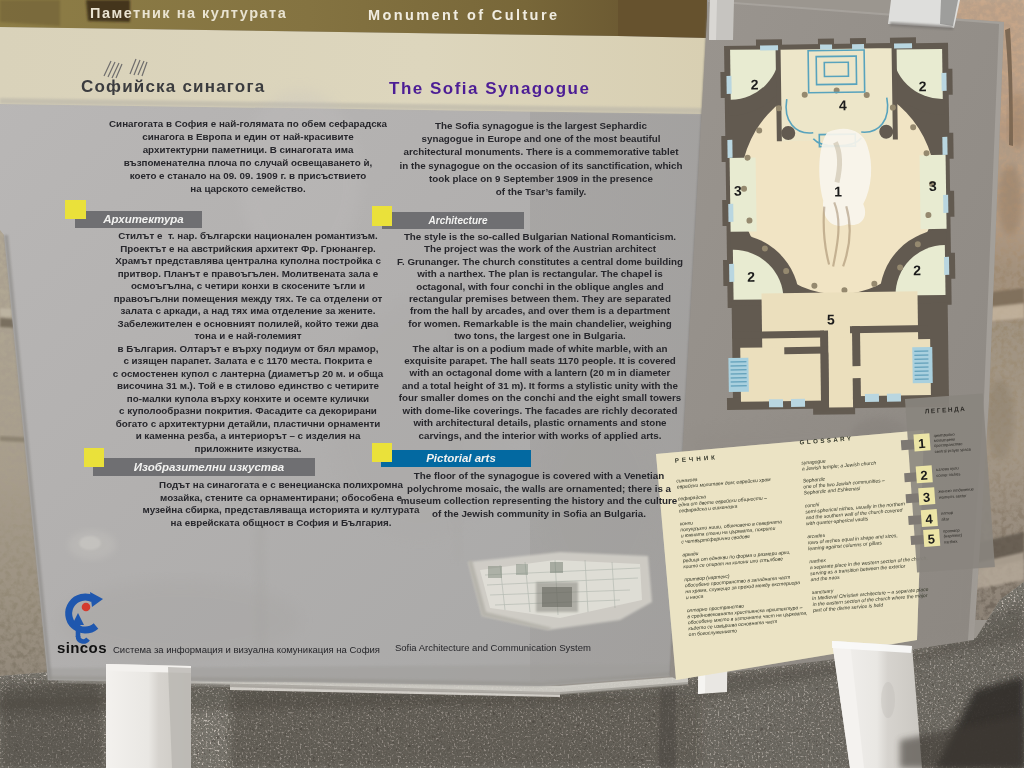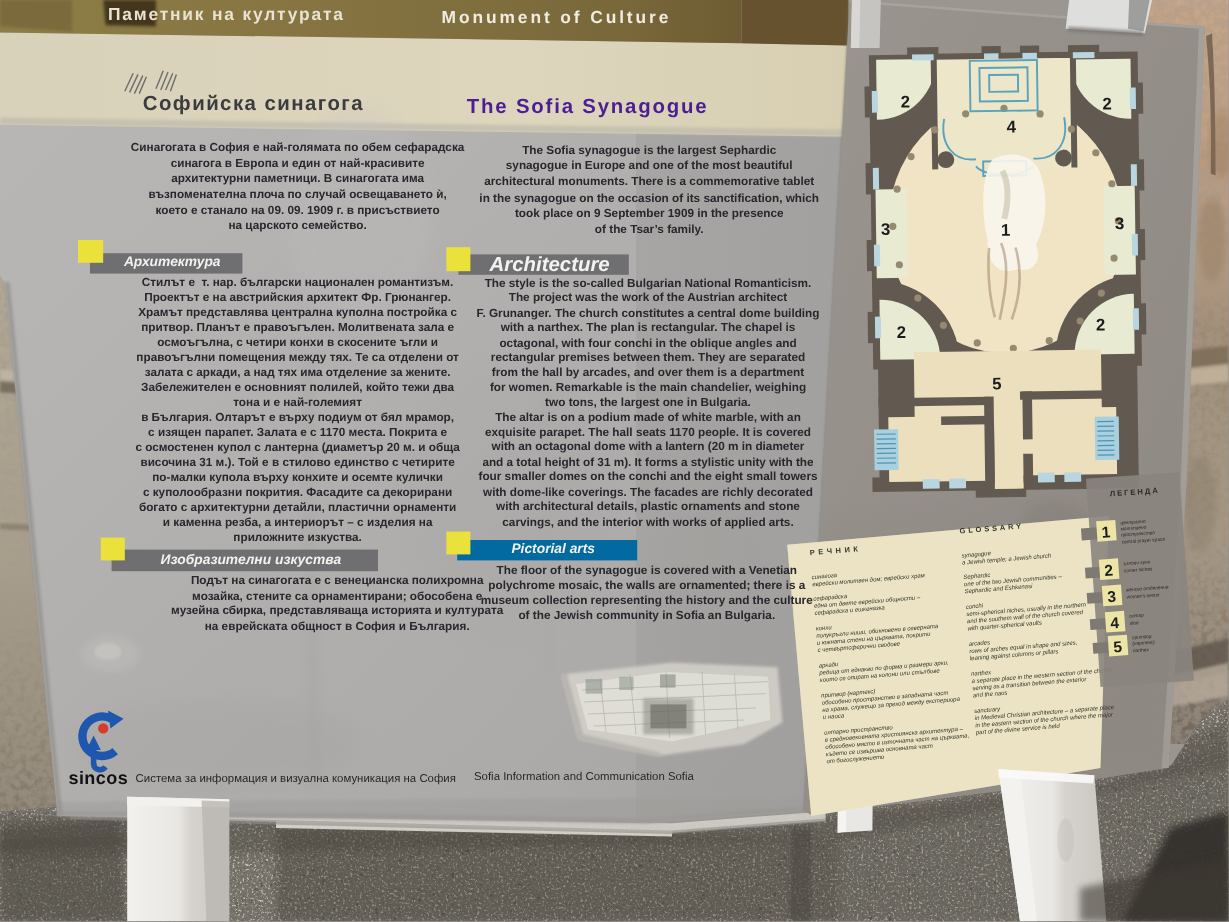--- a/index.html
+++ b/index.html
@@ -409,49 +409,49 @@
 <ellipse cx="888" cy="700" rx="7" ry="18" fill="#bdbab5" opacity="0.35"></ellipse>
 <path d="M891,0 L960,0 L954,28 L888,24 Z" fill="#dededc"></path>
 <path d="M941,0 L958,0 L953,26 L940,24 Z" fill="#9e9e9c"></path>
 <path d="M890,22 L953,26 L953,30 L890,26 Z" fill="#76726e" opacity="0.7" filter="url(#blur1)"></path>
 <path d="M975,690 L1024,676 L1024,768 L935,768 Z" fill="#322e2a" opacity="0.92" filter="url(#blur2)"></path>
 <path d="M900,740 L1024,715 L1024,768 L900,768 Z" fill="#403b36" opacity="0.6" filter="url(#blur2)"></path>
 </svg>
 
 <div class="t" style="left:90px;top:5px;font-size:14.5px;font-weight:bold;letter-spacing:1.5px;color:#e9e3d1;white-space:nowrap;">Паметник на културата</div>
 <div class="t" style="left:368px;top:7px;font-size:14.5px;font-weight:bold;letter-spacing:2.4px;color:#f0ece0;white-space:nowrap;">Monument of Culture</div>
-<div class="t" style="left:81px;top:77px;font-size:17px;font-weight:bold;letter-spacing:1.2px;color:#3b3c3f;white-space:nowrap;margin-left:38px;">Софийска синагога</div>
+<div class="t" style="left:81px;top:77px;font-size:17px;font-weight:bold;letter-spacing:1.2px;color:#3b3c3f;white-space:nowrap;">Софийска синагога</div>
 <div class="t" style="left:389px;top:79px;font-size:17px;font-weight:bold;letter-spacing:1.5px;color:#4c1d95;white-space:nowrap;">The Sofia Synagogue</div>
 
 <div class="t" style="left:78px;top:117px;width:340px;font-size:9.8px;line-height:13px;font-weight:bold;white-space:nowrap;">Синагогата в София е най-голямата по обем сефарадска<br>синагога в Европа и един от най-красивите<br>архитектурни паметници. В синагогата има<br>възпоменателна плоча по случай освещаването ѝ,<br>което е станало на 09. 09. 1909 г. в присъствието<br>на царското семейство.</div>
 
 <div class="t" style="left:75px;top:211px;width:117px;height:17px;background:#6f6f72;color:#f2f2f0;font-size:11.5px;font-style:italic;font-weight:bold;padding-left:10px;line-height:17px;">Архитектура</div>
 <div class="t" style="left:65px;top:200px;width:21px;height:19px;background:#eae13a;"></div>
 <div class="t" style="left:78px;top:230px;width:340px;font-size:9.8px;line-height:12.5px;font-weight:bold;white-space:nowrap;">Стилът е&nbsp; т. нар. български национален романтизъм.<br>Проектът е на австрийския архитект Фр. Грюнангер.<br>Храмът представлява централна куполна постройка с<br>притвор. Планът е правоъгълен. Молитвената зала е<br>осмоъгълна, с четири конхи в скосените ъгли и<br>правоъгълни помещения между тях. Те са отделени от<br>залата с аркади, а над тях има отделение за жените.<br>Забележителен е основният полилей, който тежи два<br>тона и е най-големият<br>в България. Олтарът е върху подиум от бял мрамор,<br>с изящен парапет. Залата е с 1170 места. Покрита е<br>с осмостенен купол с лантерна (диаметър 20 м. и обща<br>височина 31 м.). Той е в стилово единство с четирите<br>по-малки купола върху конхите и осемте кулички<br>с куполообразни покрития. Фасадите са декорирани<br>богато с архитектурни детайли, пластични орнаменти<br>и каменна резба, а интериорът – с изделия на<br>приложните изкуства.</div>
 
 <div class="t" style="left:93px;top:458px;width:212px;height:18px;background:#6f6f72;color:#f2f2f0;font-size:11.5px;font-style:italic;font-weight:bold;padding-left:10px;line-height:18px;">Изобразителни изкуства</div>
 <div class="t" style="left:84px;top:448px;width:20px;height:19px;background:#eae13a;"></div>
 <div class="t" style="left:92px;top:479px;width:330px;font-size:9.8px;line-height:12.7px;font-weight:bold;white-space:nowrap;margin-left:24px;">Подът на синагогата е с венецианска полихромна<br>мозайка, стените са орнаментирани; обособена е<br>музейна сбирка, представляваща историята и културата<br>на еврейската общност в София и България.</div>
 
 <div class="t" style="left:386px;top:119px;width:310px;font-size:9.8px;line-height:13.2px;font-weight:bold;white-space:nowrap;">The Sofia synagogue is the largest Sephardic<br>synagogue in Europe and one of the most beautiful<br>architectural monuments. There is a commemorative tablet<br>in the synagogue on the occasion of its sanctification, which<br>took place on 9 September 1909 in the presence<br>of the Tsar’s family.</div>
 
-<div class="t" style="left:382px;top:212px;width:132px;height:17px;background:#6f6f72;color:#f2f2f0;font-size:17px;font-style:italic;font-weight:bold;padding-left:10px;line-height:17px;">Architecture</div>
+<div class="t" style="left:382px;top:212px;width:132px;height:17px;background:#6f6f72;color:#f2f2f0;font-size:10px;font-style:italic;font-weight:bold;padding-left:10px;line-height:17px;">Architecture</div>
 <div class="t" style="left:372px;top:206px;width:20px;height:20px;background:#eae13a;"></div>
 <div class="t" style="left:385px;top:231px;width:310px;font-size:9.8px;line-height:12.4px;font-weight:bold;white-space:nowrap;">The style is the so-called Bulgarian National Romanticism.<br>The project was the work of the Austrian architect<br>F.&nbsp;Grunanger. The church constitutes a central dome building<br>with a narthex. The plan is rectangular. The chapel is<br>octagonal, with four conchi in the oblique angles and<br>rectangular premises between them. They are separated<br>from the hall by arcades, and over them is a department<br>for women. Remarkable is the main chandelier, weighing<br>two tons, the largest one in Bulgaria.<br>The altar is on a podium made of white marble, with an<br>exquisite parapet. The hall seats 1170 people. It is covered<br>with an octagonal dome with a lantern (20 m in diameter<br>and a total height of 31 m). It forms a stylistic unity with the<br>four smaller domes on the conchi and the eight small towers<br>with dome-like coverings. The facades are richly decorated<br>with architectural details, plastic ornaments and stone<br>carvings, and the interior with works of applied arts.</div>
 
 <div class="t" style="left:381px;top:450px;width:140px;height:17px;background:#0369a1;color:#f2f2f0;font-size:11.5px;font-style:italic;font-weight:bold;padding-left:10px;line-height:17px;">Pictorial arts</div>
 <div class="t" style="left:372px;top:443px;width:20px;height:19px;background:#eae13a;"></div>
 <div class="t" style="left:56px;top:592px;width:50px;height:66px;">
 <svg width="50" height="66" viewBox="0 0 50 66">
 <path d="M37,7 A16.5,16.5 0 1 0 40,34" stroke="#1f57ae" stroke-width="7" fill="none"></path>
 <polygon points="34,0 47,7 36,15" fill="#1f57ae"></polygon>
 <path d="M22,45 L22,31" stroke="#1f57ae" stroke-width="4.6"></path>
 <polygon points="16,33 22,21 28,33" fill="#1f57ae"></polygon>
 <path d="M22,44 C22,50 29,51 32,47" stroke="#1f57ae" stroke-width="4.6" fill="none"></path>
 <circle cx="30" cy="15" r="4.3" fill="#d43b2e"></circle>
 <text x="1" y="61" font-family="Liberation Sans, sans-serif" font-size="15" font-weight="bold" fill="#111" letter-spacing="0.4">sincos</text>
 </svg>
 </div>
 
 <div class="t" style="left:384px;top:470px;width:310px;font-size:9.8px;line-height:12.5px;font-weight:bold;white-space:nowrap;">The floor of the synagogue is covered with a Venetian<br>polychrome mosaic, the walls are ornamented; there is a<br>museum collection representing the history and the culture<br>of the Jewish community in Sofia an Bulgaria.</div>
 <div class="t" style="left:113px;top:644px;font-size:9.5px;color:#26262a;white-space:nowrap;">Система за информация и визуална комуникация на София</div>
-<div class="t" style="left:395px;top:642px;font-size:9.5px;color:#26262a;white-space:nowrap;">Sofia Information and Communication Sofia</div>
+<div class="t" style="left:395px;top:642px;font-size:9.5px;color:#26262a;white-space:nowrap;">Sofia Architecture and Communication System</div>
 </div>
 
 </body></html>

